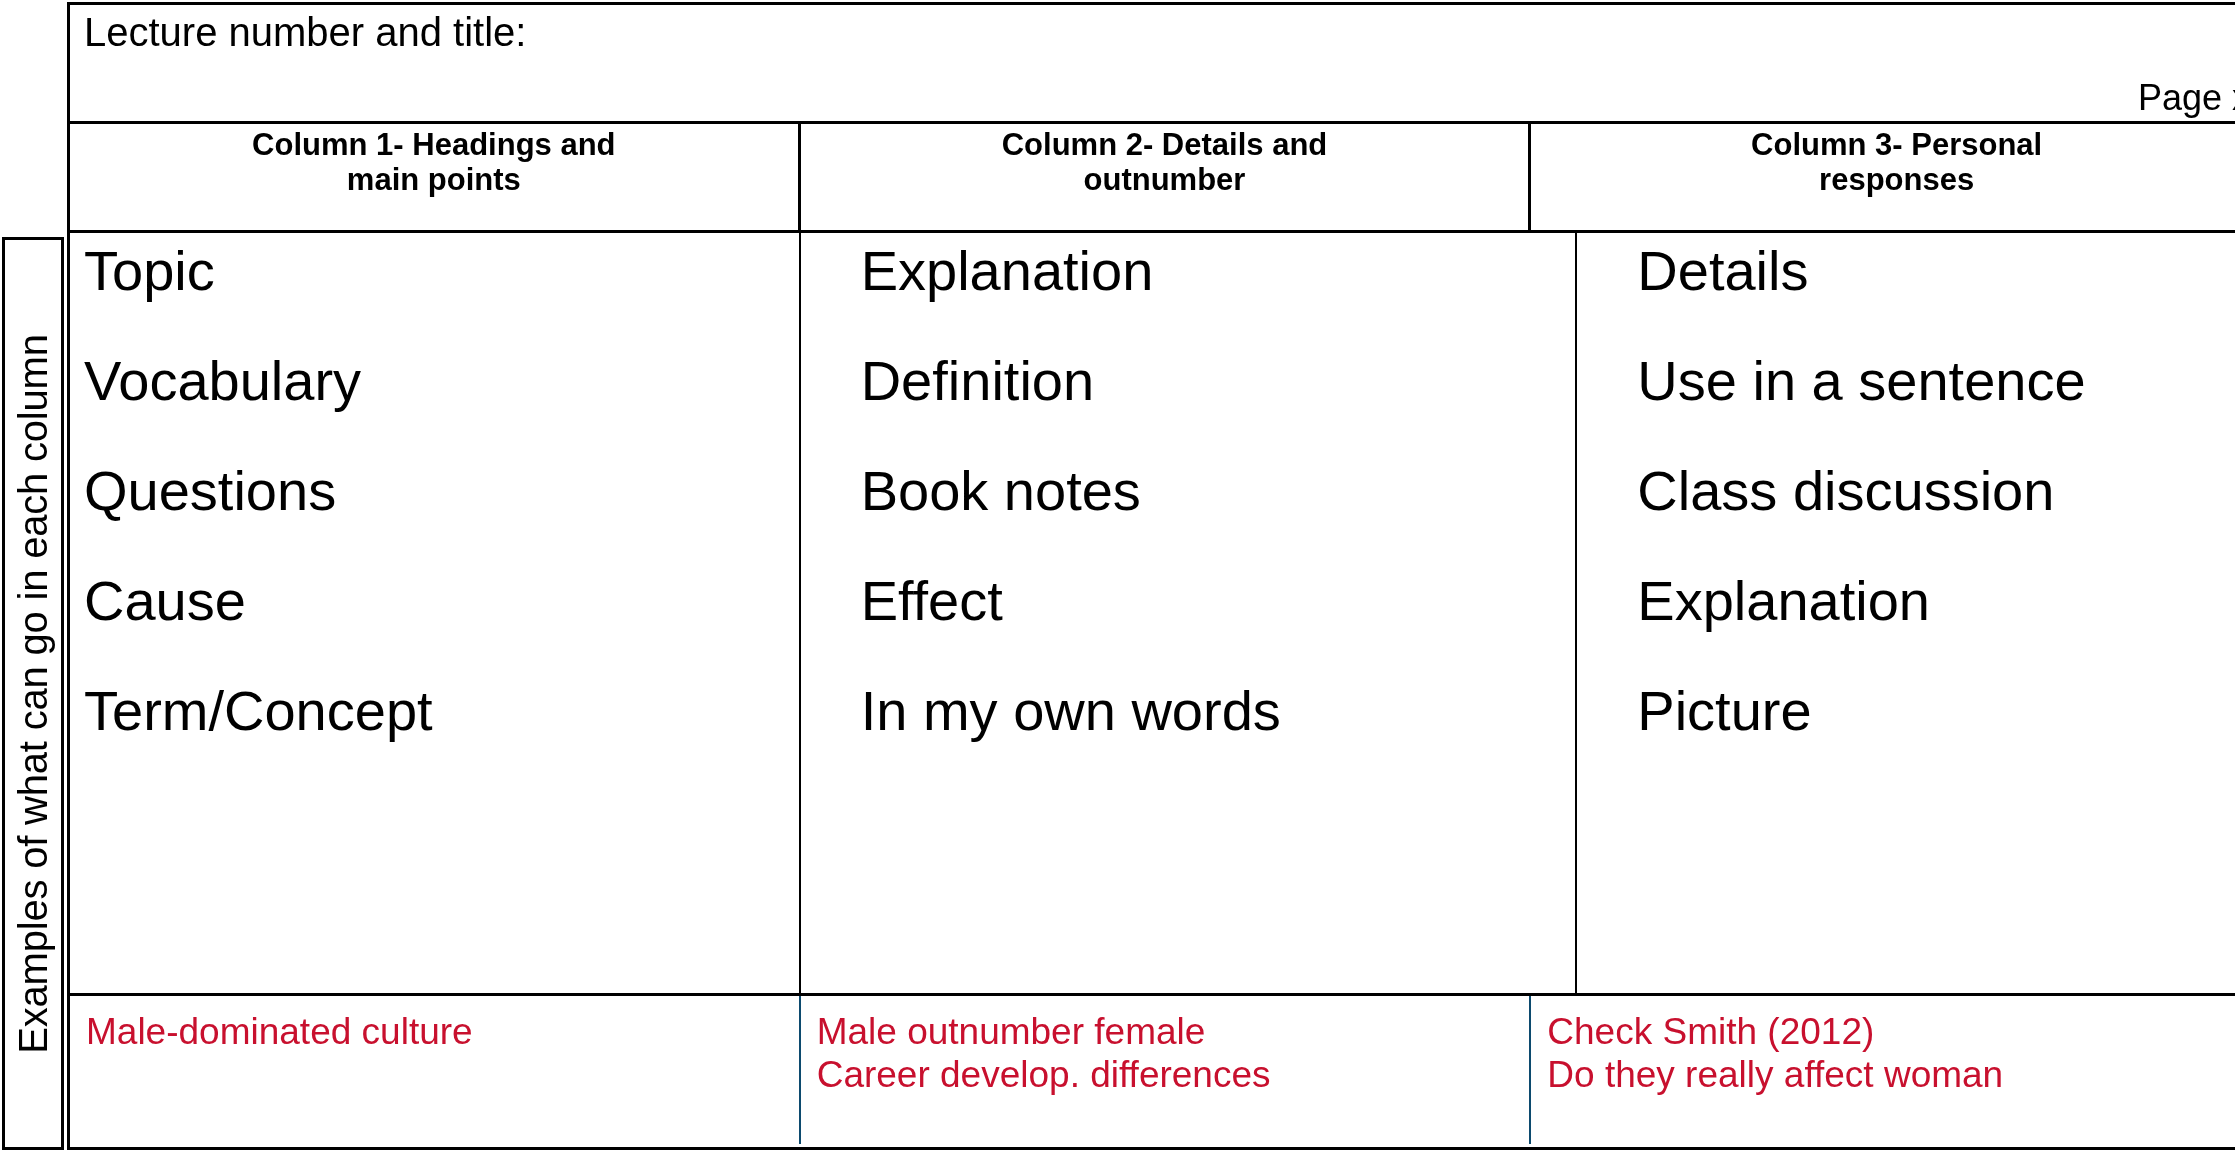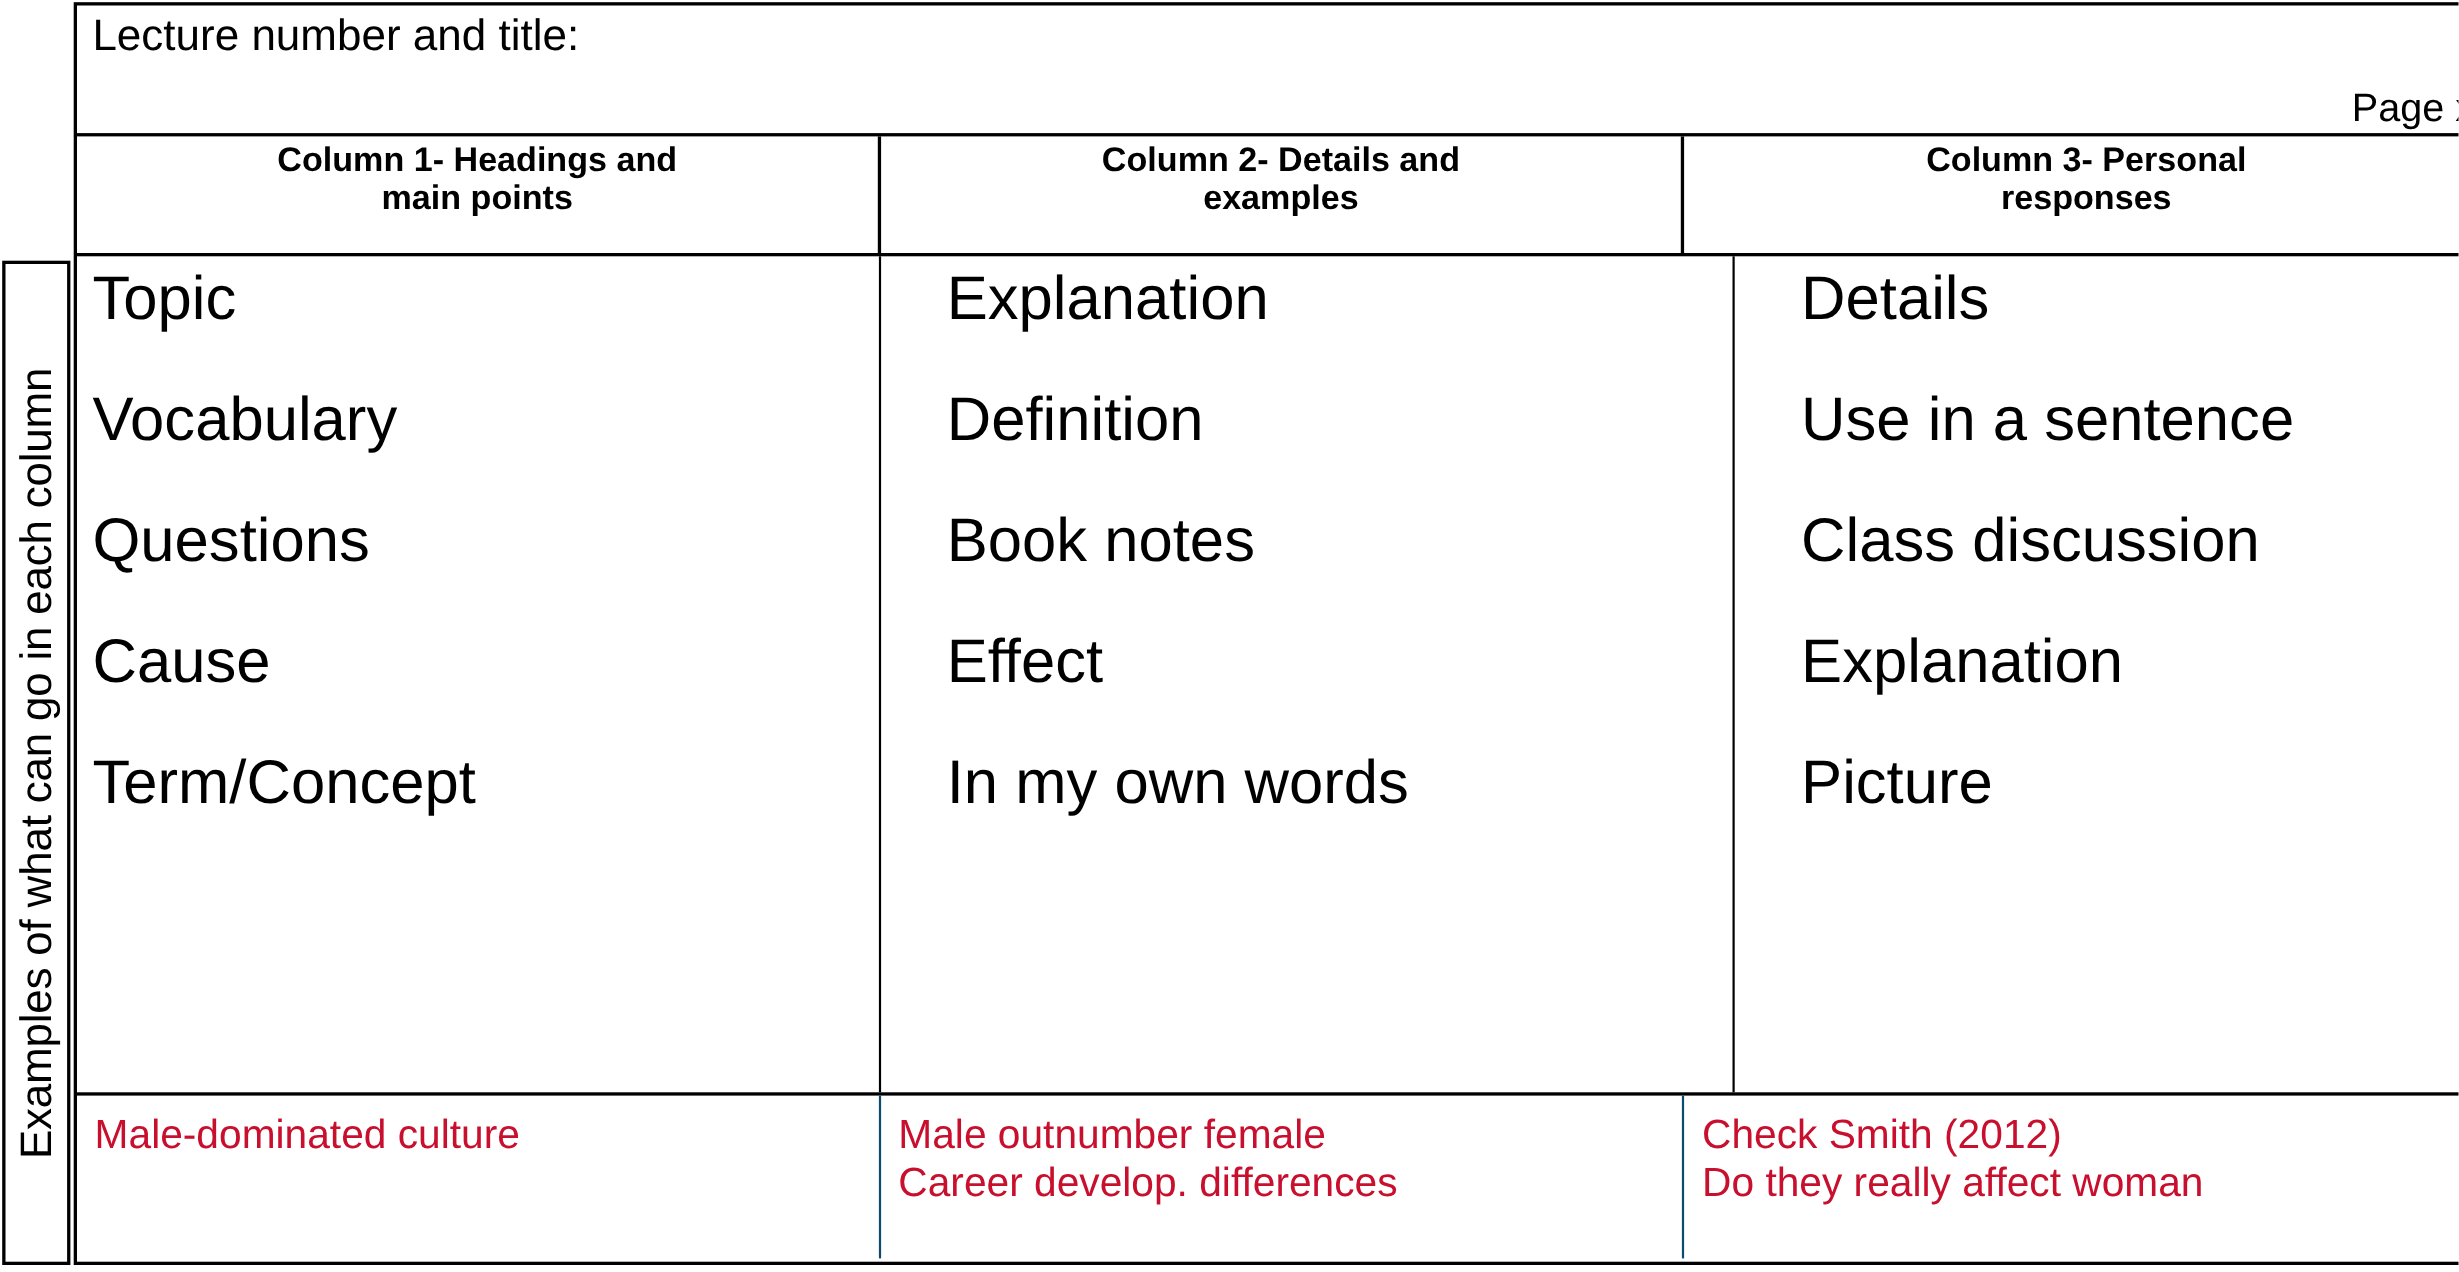--- a/index.html
+++ b/index.html
@@ -164,21 +164,21 @@
 
     <div class="head-band">
 
       <div class="head-cell">
         <div class="head-line"><span class="head-big">Column 1</span><span class="head-small">- Headings and</span></div>
         <div class="head-line head-small">main points</div>
       </div>
 
       <div class="head-cell">
         <div class="head-line"><span class="head-big">Column 2</span><span class="head-small">- Details and</span></div>
-        <div class="head-line head-small">examples</div>
+        <div class="head-line head-small">outnumber</div>
       </div>
 
       <div class="head-cell">
         <div class="head-line"><span class="head-big">Column 3</span><span class="head-small">- Personal</span></div>
         <div class="head-line head-small">responses</div>
       </div>
 
     </div>
 
     <div class="body-band">

